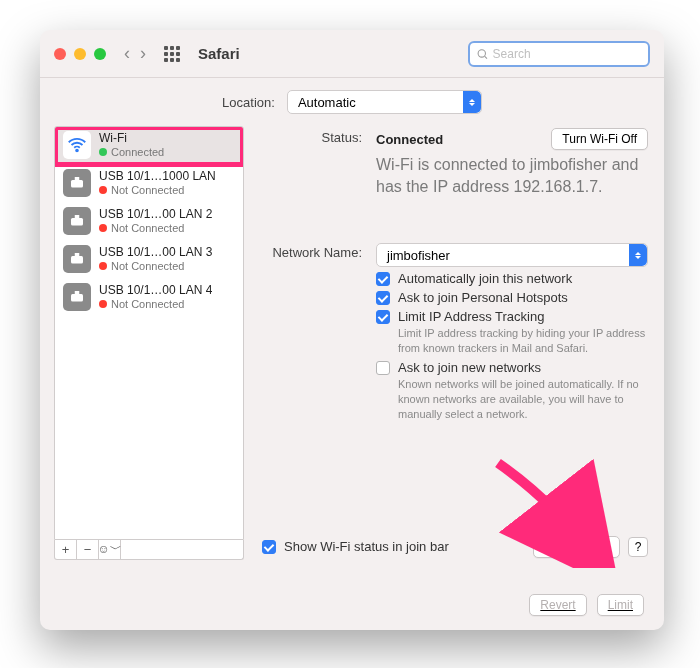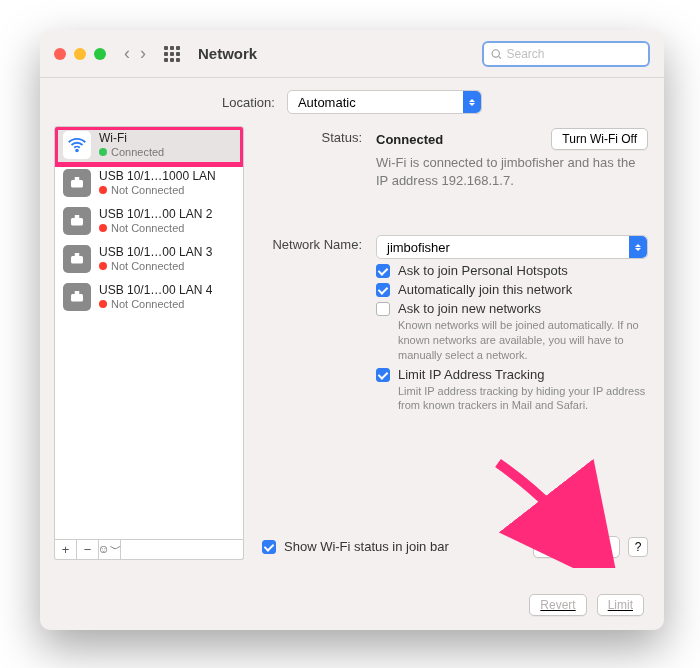--- a/index.html
+++ b/index.html
@@ -16,21 +16,21 @@
   }
   .traffic { display: flex; gap: 8px; }
   .dot { width: 12px; height: 12px; border-radius: 50%; }
   .dot.red { background:#ff5f57; } .dot.yel{background:#febc2e;} .dot.grn{background:#28c840;}
   .nav-arrows { display:flex; gap:10px; color:#8a8a8a; font-size:18px; margin-left:6px;}
   .grid-icon { width:16px; height:16px; display:grid; grid-template-columns:repeat(3,4px); grid-template-rows:repeat(3,4px); gap:2px; margin-left:6px;}
   .grid-icon span{background:#555; border-radius:1px;}
   .title { font-weight:600; font-size:15px; color:#3a3a3a; margin-left:6px;}
   .spacer { flex:1; }
   .search {
-    width:168px; height:26px; border:2px solid #7aa7e8; border-radius:6px;
+    width:182px; height:26px; border:2px solid #7aa7e8; border-radius:6px;
     display:flex; align-items:center; padding:0 6px; background:#fff; color:#bfbfbf;
   }
   .search svg{width:14px;height:14px;color:#9a9a9a;margin-right:4px;}
   .search input{border:none;outline:none;font-size:12px;width:100%;color:#333;background:transparent;}
   .search input::placeholder{color:#bfbfbf;}
   
   .location-row{ display:flex; align-items:center; justify-content:center; gap:12px; height:48px;}
   .location-row label{font-size:13px; color:#444;text-align:right;}
   .select{
     position:relative; background:#fff; border:1px solid #d0cccc; border-radius:5px;
@@ -63,21 +63,21 @@
   .status-dot{width:8px;height:8px;border-radius:50%;}
   .status-dot.green{background:#34c759;}
   .status-dot.red{background:#ff3b30;}
   
   .detail{flex:1; padding:2px 2px 2px 18px; display:flex; flex-direction:column; gap:17px;}
   .row{display:flex; gap:14px; align-items:flex-start;}
   .row .lab{width:100px; text-align:right; font-size:13px; color:#444; padding-top:2px;}
   .row .val{flex:1;}
   .status-val{font-weight:600;font-size:13px;color:#222;}
   .mac-button{background:#fff;border:1px solid #c9c5c5;border-radius:5px;font-size:12px;padding:3px 10px;box-shadow:0 1px 0 rgba(0,0,0,0.04);cursor:pointer;text-align:center;}
-  .status-group .hint{font-size:13px;color:#7a7a7a;margin-top:4px;line-height:1.35;}
+  .status-group .hint{font-size:16px;color:#7a7a7a;margin-top:4px;line-height:1.35;}
   .checkbox-row{display:flex;align-items:flex-start;gap:8px;font-size:13px;color:#333;margin:4px 0;}
   .checkbox{width:14px;height:14px;border-radius:3px;border:1px solid #b5b5b5;background:#fff;flex-shrink:0;display:flex;align-items:center;justify-content:center;margin-top:1px;}
   .checkbox.checked{background:#2f7cf6;border-color:#2f7cf6;}
   .checkbox.checked::after{content:"";width:4px;height:7px;border:solid #fff;border-width:0 2px 2px 0;transform:rotate(45deg);margin-bottom:1px;}
   .hint{font-size:11px;color:#8a8a8a;line-height:1.35;}
   .detail-select{min-width:190px;}
   .bottom-bar{display:flex;align-items:center;gap:8px;margin-top:auto;}
   .bottom-bar .spacer{flex:1;}
   .qbtn{width:20px;height:20px;border-radius:4px;border:1px solid #c9c5c5;background:#fff;font-size:12px;display:flex;align-items:center;justify-content:center;}
   
@@ -105,21 +105,21 @@
       <span></span>
         <span></span>
         <span></span>
         <span></span>
         <span></span>
         <span></span>
         <span></span>
         <span></span>
         <span></span>
     </div>
-    <div class="title">Network</div>
+    <div class="title">Safari</div>
     <div class="spacer"></div>
     <div class="search">
       <svg viewBox="0 0 24 24" fill="none" stroke="currentColor" stroke-width="2">
           <circle cx="11" cy="11" r="7"></circle>
           <line x1="21" y1="21" x2="16.65" y2="16.65"></line>
         </svg>
       <input type="text" placeholder="Search" style="">
     </div>
   </div>
 
@@ -243,39 +243,39 @@
       <div class="row">
         <div class="lab">Network Name:</div>
         <div class="val">
           <div class="select detail-select">
             <span>jimbofisher</span>
             <div class="cap"></div>
           </div>
 
           <div class="checkbox-row">
             <div class="checkbox checked"></div>
-            <span>Ask to join Personal Hotspots</span>
+            <span>Automatically join this network</span>
           </div>
           <div class="checkbox-row">
             <div class="checkbox checked"></div>
-            <span>Automatically join this network</span>
+            <span>Ask to join Personal Hotspots</span>
+          </div>
+          <div class="checkbox-row" style="flex-direction:column;align-items:flex-start;gap:2px;">
+            <div style="display:flex;gap:8px;">
+              <div class="checkbox checked"></div>
+              <span>Limit IP Address Tracking</span>
+            </div>
+            <div class="hint" style="margin-left:22px;">Limit IP address tracking by hiding your IP address from known trackers in Mail and Safari.</div>
           </div>
           <div class="checkbox-row" style="flex-direction:column;align-items:flex-start;gap:2px;">
             <div style="display:flex;gap:8px;">
               <div class="checkbox"></div>
               <span>Ask to join new networks</span>
             </div>
             <div class="hint" style="margin-left:22px;">Known networks will be joined automatically. If no known networks are available, you will have to manually select a network.</div>
-          </div>
-          <div class="checkbox-row" style="flex-direction:column;align-items:flex-start;gap:2px;">
-            <div style="display:flex;gap:8px;">
-              <div class="checkbox checked"></div>
-              <span>Limit IP Address Tracking</span>
-            </div>
-            <div class="hint" style="margin-left:22px;">Limit IP address tracking by hiding your IP address from known trackers in Mail and Safari.</div>
           </div>
         </div>
       </div>
 
       <div class="bottom-bar">
         <div class="checkbox-row">
           <div class="checkbox checked"></div>
           <span>Show Wi-Fi status in join bar</span>
         </div>
         <div class="spacer"></div>

